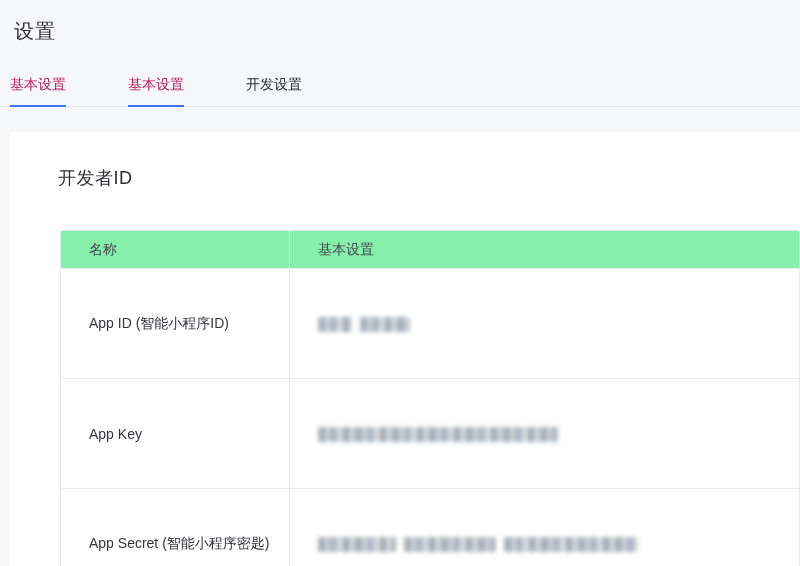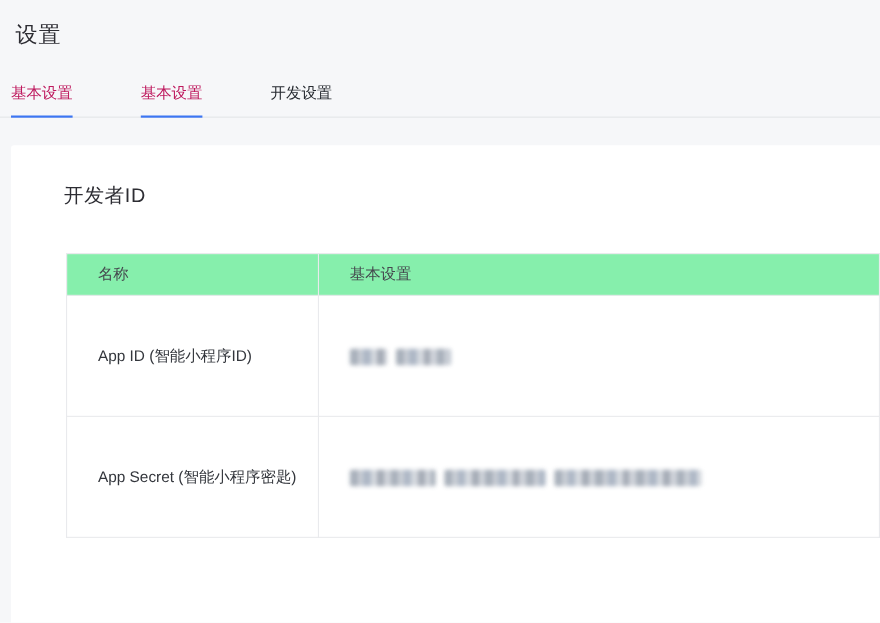--- a/index.html
+++ b/index.html
@@ -116,20 +116,26 @@
       </tr>
     </thead>
     <tbody>
       <tr>
         <td>App ID (智能小程序ID)</td>
         <td>
           <span class="blob seg-a"></span><span class="blob seg-b"></span>
         </td>
       </tr>
       <tr>
+        <td>App Key</td>
+        <td>
+          <span class="blob seg-long"></span>
+        </td>
+      </tr>
+      <tr>
         <td>App Secret (智能小程序密匙)</td>
         <td>
           <span class="blob seg-c"></span><span class="blob seg-d"></span><span class="blob seg-e"></span>
         </td>
       </tr>
     </tbody>
   </table>
 </div>
 
 </body></html>

